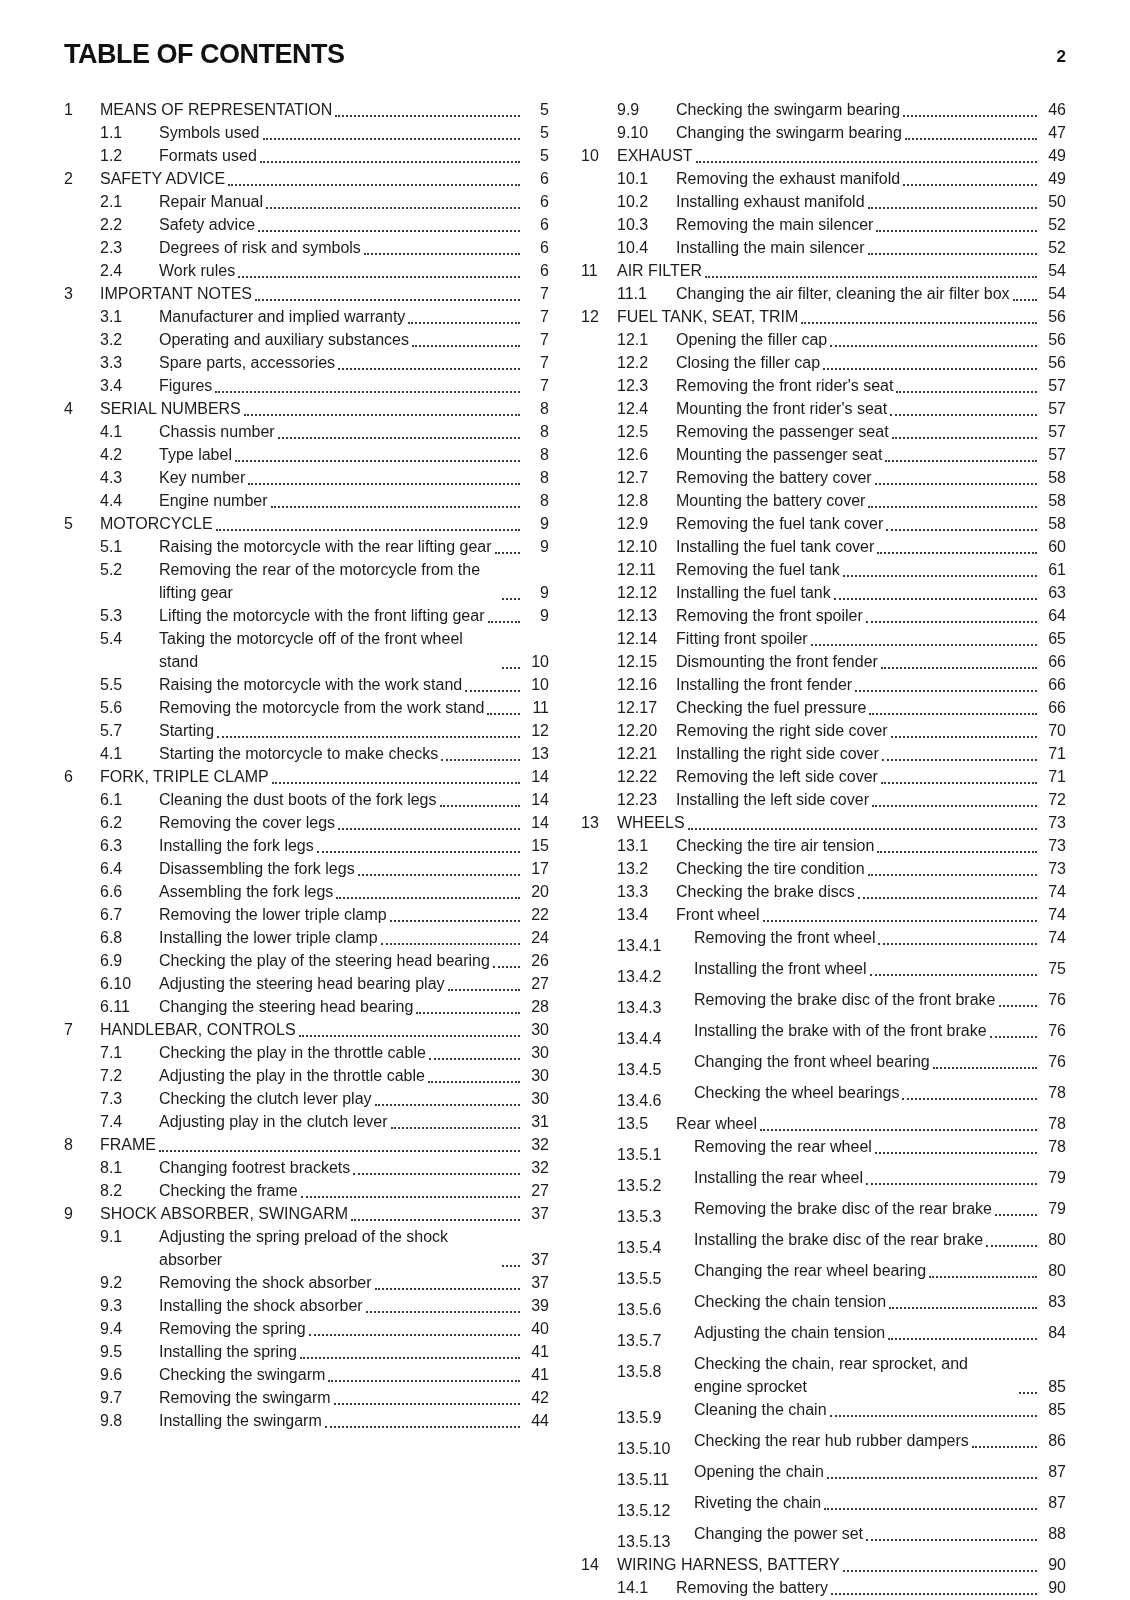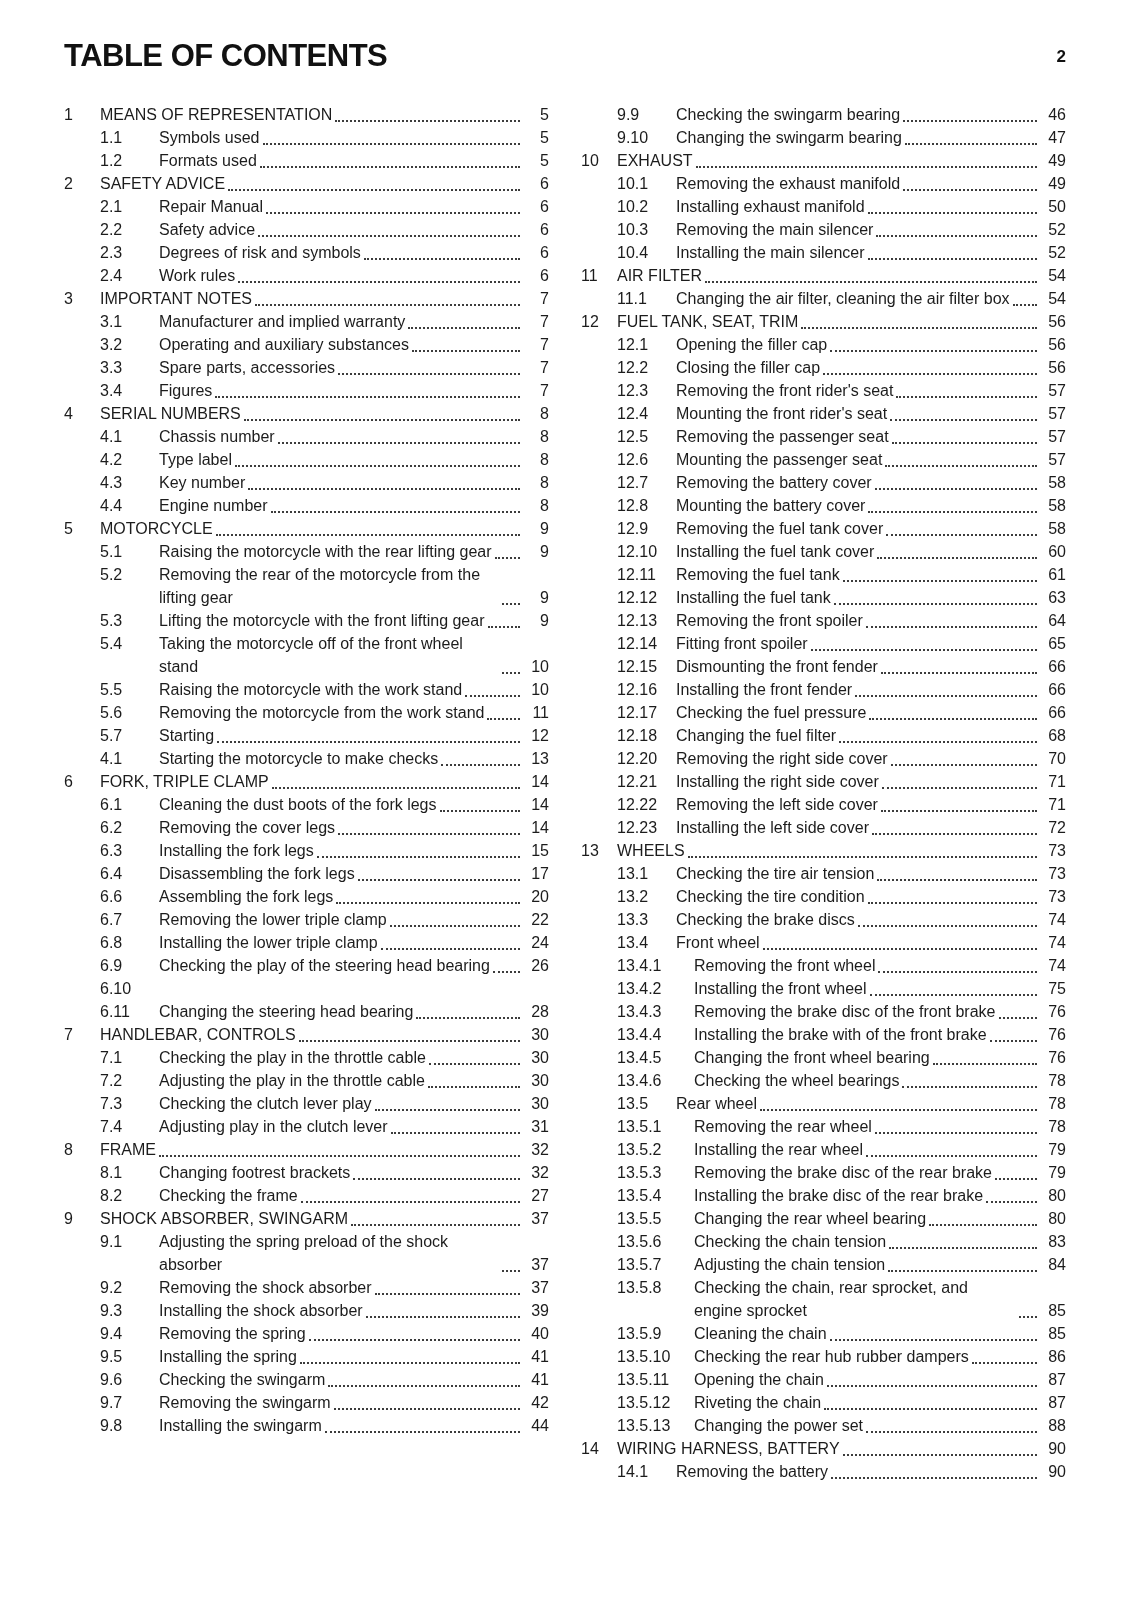--- a/index.html
+++ b/index.html
@@ -17,21 +17,21 @@
     padding: 40px 64px 0 64px;
     background: #fff;
   }
   .header {
     display: flex;
     justify-content: space-between;
     align-items: flex-start;
     margin-bottom: 30px;
   }
   .doc-title {
-    font-size: 31px;
+    font-size: 27px;
     font-weight: 700;
     letter-spacing: -0.5px;
     color: #111;
     line-height: 1.05;
   }
   .page-number {
     font-size: 17px;
     font-weight: 700;
     color: #111;
     margin-top: 7px;
@@ -49,21 +49,21 @@
     align-items: flex-start;
     font-size: 16px;
     line-height: 23px;
     color: #1c1c1c;
   }
   .entry .num { flex: none; }
   .lvl1 .num { width: 36px; }
   .lvl2 { padding-left: 36px; }
   .lvl2 .num { width: 59px; }
   .lvl3 { padding-left: 36px; }
-  .lvl3 .num { width: 77px; }
+  .lvl3 .num { width: 77px; margin-top: 8px; }
   .rest {
     flex: 1 1 auto;
     min-width: 0;
     display: flex;
     align-items: flex-end;
   }
   .title { flex: 0 1 auto; }
   .leader {
     flex: 1 1 0;
     min-width: 18px;
@@ -370,20 +370,25 @@
         <div class="entry lvl2">
           <span class="num">6.9</span>
           <div class="rest">
             <span class="title">Checking the play of the steering head bearing</span>
             <span class="leader"></span>
             <span class="pg">26</span>
           </div>
         </div>
         <div class="entry lvl2">
           <span class="num">6.10</span>
+          <div class="rest">
+            <span class="title">Adjusting the steering head bearing play</span>
+            <span class="leader"></span>
+            <span class="pg">27</span>
+          </div>
         </div>
         <div class="entry lvl2">
           <span class="num">6.11</span>
           <div class="rest">
             <span class="title">Changing the steering head bearing</span>
             <span class="leader"></span>
             <span class="pg">28</span>
           </div>
         </div>
         <div class="entry lvl1">
@@ -731,28 +736,20 @@
             <span class="leader"></span>
             <span class="pg">66</span>
           </div>
         </div>
         <div class="entry lvl2">
           <span class="num">12.17</span>
           <div class="rest">
             <span class="title">Checking the fuel pressure</span>
             <span class="leader"></span>
             <span class="pg">66</span>
-          </div>
-        </div>
-        <div class="entry lvl2">
-          <span class="num">12.18</span>
-          <div class="rest">
-            <span class="title">Changing the fuel filter</span>
-            <span class="leader"></span>
-            <span class="pg">68</span>
           </div>
         </div>
         <div class="entry lvl2">
           <span class="num">12.20</span>
           <div class="rest">
             <span class="title">Removing the right side cover</span>
             <span class="leader"></span>
             <span class="pg">70</span>
           </div>
         </div>

